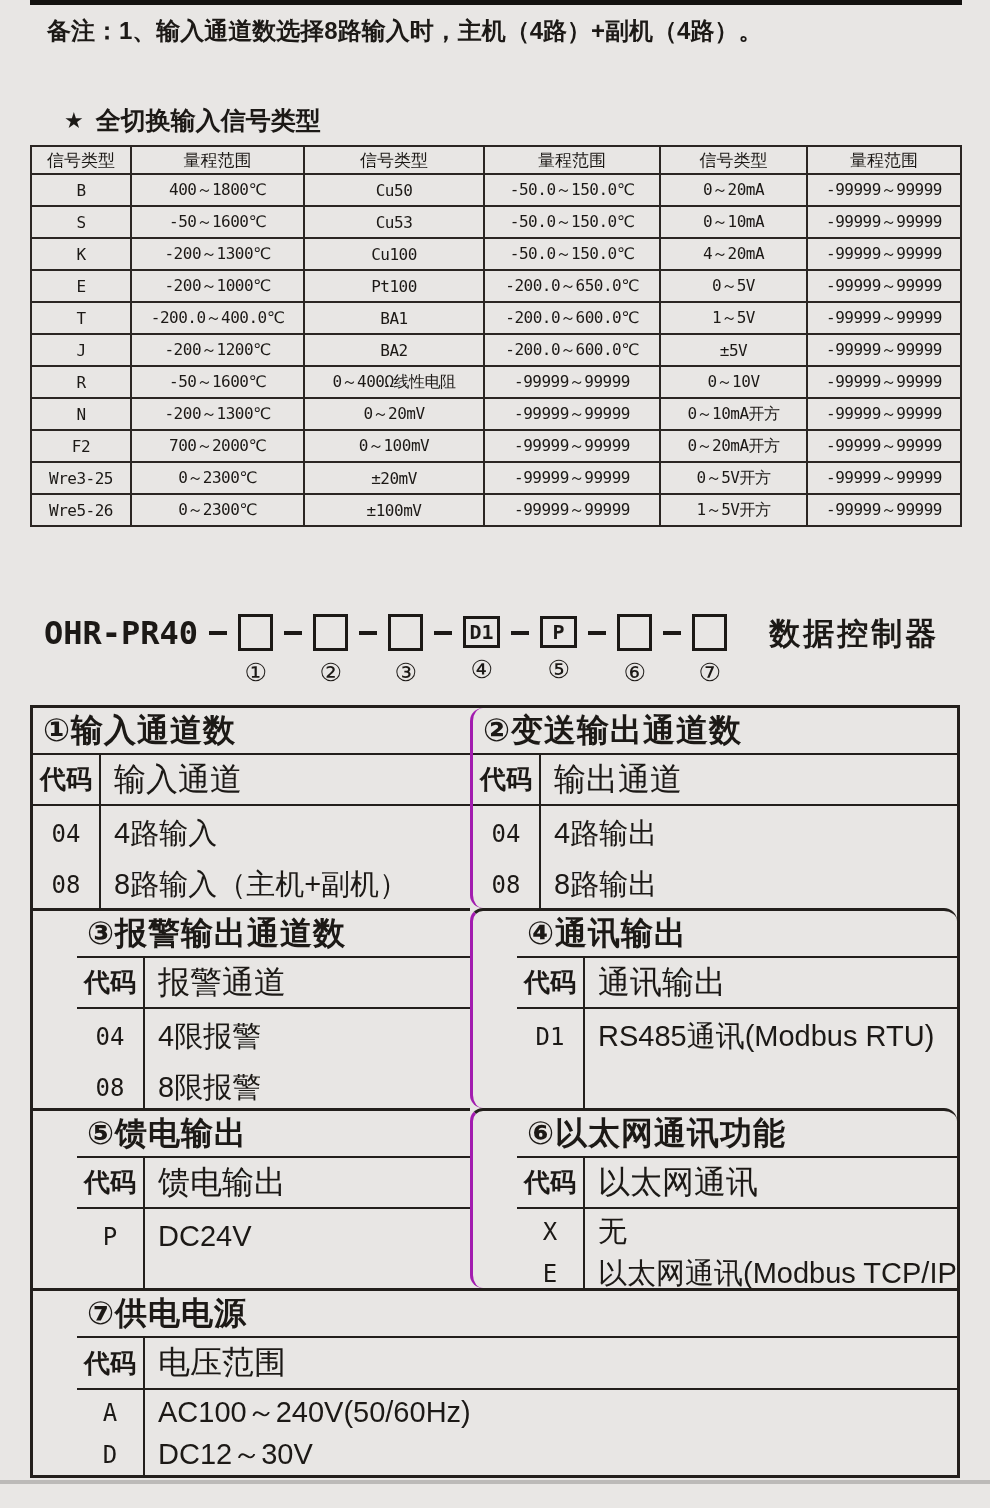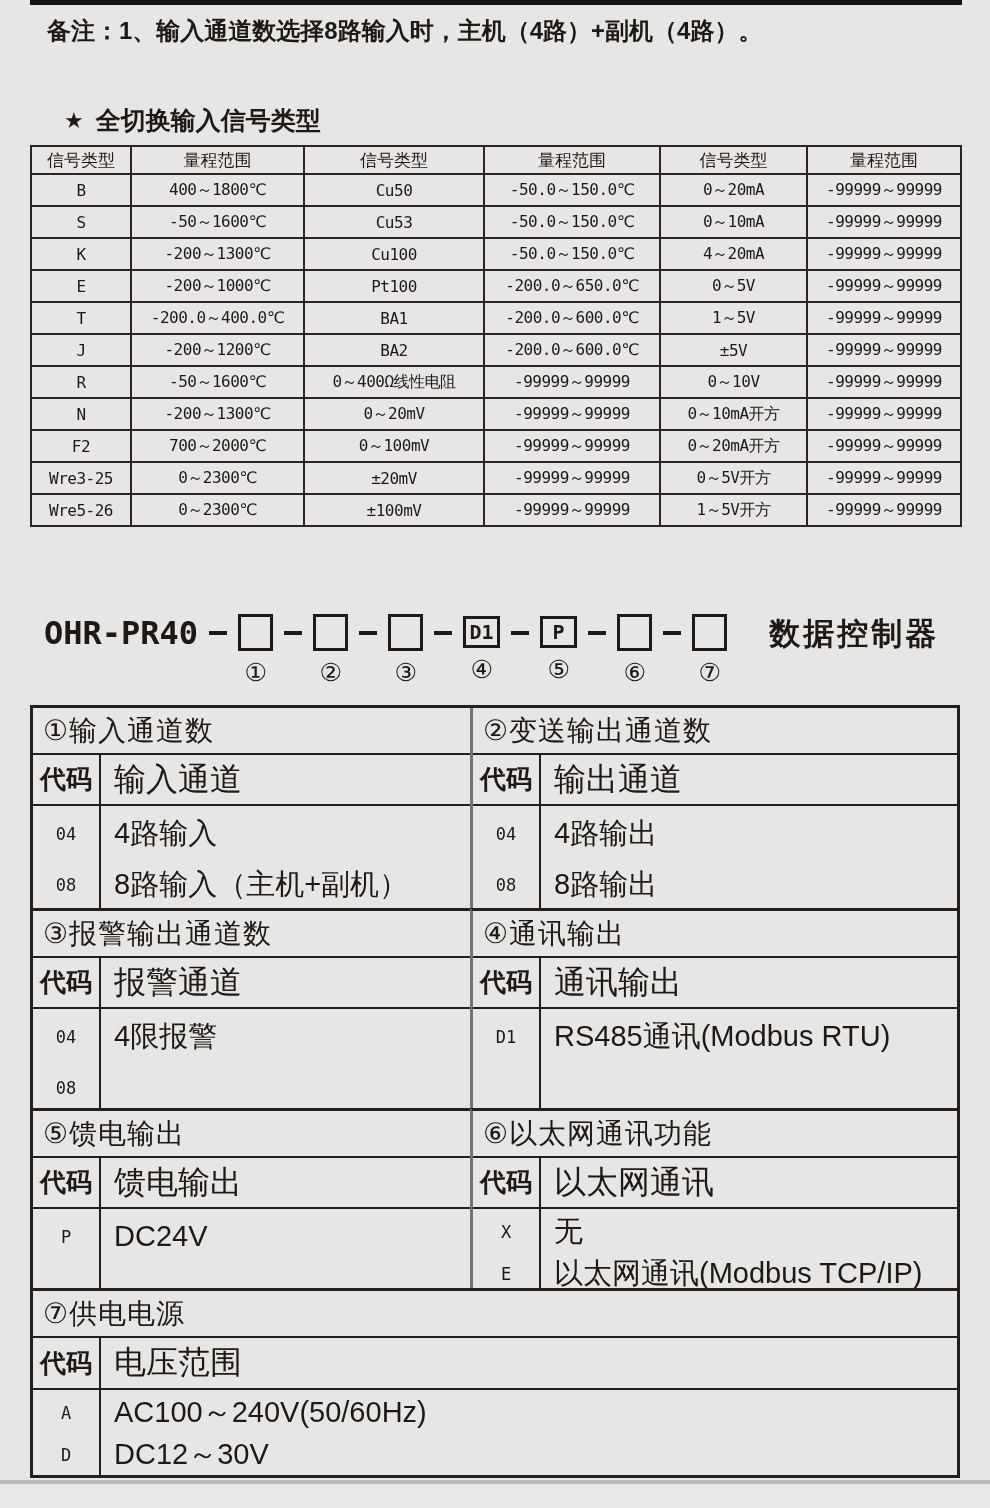--- a/index.html
+++ b/index.html
@@ -51,35 +51,35 @@
   .model-suffix{font-size:31px;font-weight:bold;line-height:40px;margin-left:42px;letter-spacing:3px;}
 
   
   .sel-grid{
     position:absolute;left:30px;top:705px;width:930px;height:773px;
     box-sizing:border-box;border:3px solid #231f1c;
     display:grid;grid-template-columns:437px 1fr;grid-template-rows:200px 200px 180px 1fr;
     background:#e8e6e4;
   }
   .sec{box-sizing:border-box;display:flex;flex-direction:column;overflow:hidden;}
-  .sec.rightcol{border-left:3px solid #737373;}
-  .sec.newrow{border-top:3px solid #231f1c;}
+  .sec.rightcol{border-left:3px solid #a21caf;border-radius:13px;}
+  .sec.newrow{border-top:3px solid #231f1c;padding-left:44px;}
   .sec.fullrow{grid-column:1 / -1;}
   .sec-title{
     height:45px;line-height:45px;flex:0 0 45px;padding-left:10px;
-    font-size:28px;font-weight:normal;border-bottom:2px solid #231f1c;
+    font-size:32px;font-weight:bold;border-bottom:2px solid #231f1c;
     letter-spacing:1px;white-space:nowrap;
   }
   .sec-head{flex:0 0 49px;display:flex;border-bottom:2px solid #231f1c;}
   .sec-head .sc{width:66px;flex:0 0 66px;border-right:2px solid #231f1c;display:flex;align-items:center;justify-content:center;font-size:26px;font-weight:bold;}
   .sec-head .sd{flex:1;display:flex;align-items:center;padding-left:13px;font-size:32px;white-space:nowrap;}
   .sec-body{flex:1;position:relative;padding-top:2px;}
   .sec-body::before{content:"";position:absolute;left:66px;top:0;bottom:0;width:2px;background:#231f1c;}
   .srow{display:flex;align-items:center;height:51px;}
-  .srow .scode{width:66px;flex:0 0 66px;text-align:center;font-family:"DejaVu Sans Mono",monospace;font-size:17px;}
+  .srow .scode{width:66px;flex:0 0 66px;text-align:center;font-family:"DejaVu Sans Mono",monospace;font-size:24px;}
   .srow .sdesc{flex:1;padding-left:15px;font-size:29px;white-space:nowrap;}
   .sec.s6 .srow{height:42px;}
   .sec.s7 .srow{height:42px;}
   .sec.s7 .sec-head{flex:0 0 50px;}
 
   
   .bottom-divider{position:absolute;left:0;top:1480px;width:990px;height:4px;background:#bcbab8;}
   .below-strip{position:absolute;left:0;top:1484px;width:990px;height:24px;background:#e9e7e5;}
 </style>
 </head>
@@ -334,20 +334,21 @@
     </div>
     <div class="sec-body">
 
         <div class="srow">
           <div class="scode">04</div>
           <div class="sdesc">4限报警</div>
         </div>
 
         <div class="srow">
           <div class="scode">08</div>
+          <div class="sdesc">8限报警</div>
         </div>
       </div>
   </div>
 
   <div class="sec s4 rightcol newrow">
     <div class="sec-title">④通讯输出</div>
     <div class="sec-head">
       <div class="sc">代码</div>
       <div class="sd">通讯输出</div>
     </div>

